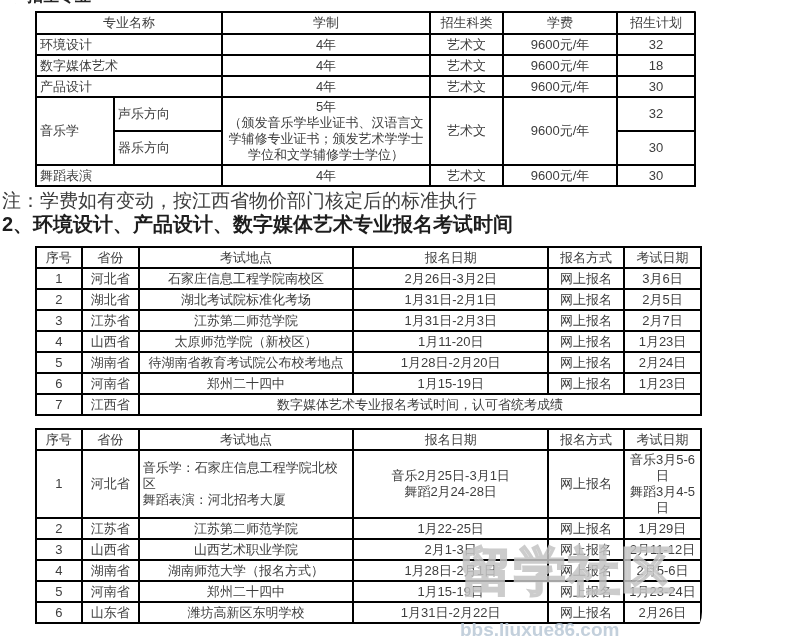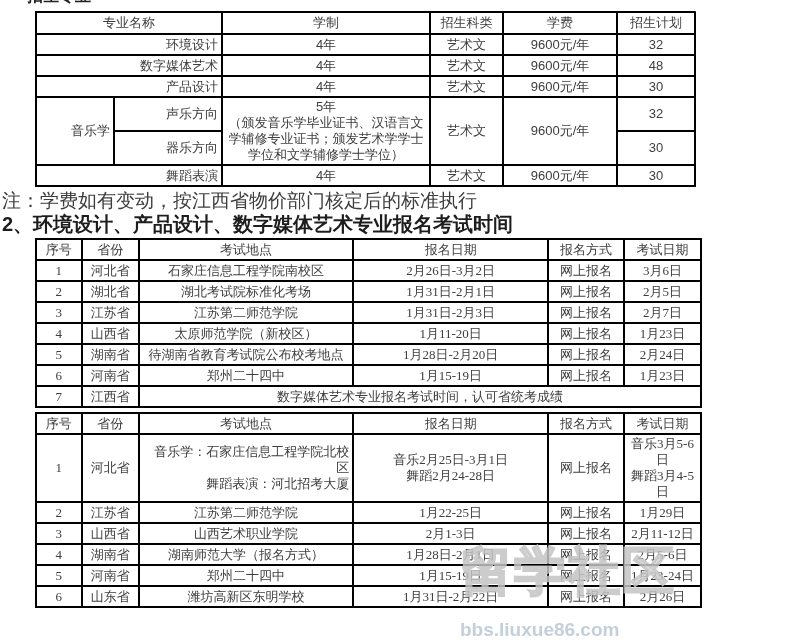--- a/index.html
+++ b/index.html
@@ -7,26 +7,26 @@
     position:relative;width:702px;height:642px;background:#ffffff;overflow:hidden;
     font-family:"Liberation Sans","DejaVu Sans",sans-serif;color:#3d3d3d;border-radius:30px;
   }
   
   .clipped{height:7px;overflow:hidden;margin-left:2px;}
   .clipped span{display:block;margin-top:-14px;font-size:16px;font-weight:bold;color:#222;white-space:nowrap;}
 
   table{border-collapse:collapse;table-layout:fixed;margin-left:35px;}
   td{border:2px solid #000;text-align:center;font-size:13px;line-height:16px;
      padding:1px 3px;overflow:hidden;color:#3d3d3d;vertical-align:middle;}
-  td.left{text-align:right;}
+  td.left{text-align:left;}
   .t1{margin-top:4px;}
   .t1 tr{height:21px;}
   .t1 tr.hd{height:22px;}
   .t1 tr.music{height:33px;}
-  .t2,.t3{margin-top:4px;font-family:Liberation Serif, serif;}
+  .t2,.t3{margin-top:12px;}
   .t2 tr,.t3 tr{height:21px;}
   .t3 tr.dbl{height:42px;}
 
   .note{margin:5px 0 2px 2px;font-size:19px;color:#3d3d3d;line-height:18px;}
   .sec{margin:4px 0 2px 2px;font-size:20px;font-weight:bold;color:#1d1d1d;line-height:20px;}
 
   .wm{position:absolute;right:2px;bottom:2px;width:240px;text-align:left;opacity:.85;}
   .wm .big{font-size:52px;line-height:56px;font-weight:bold;letter-spacing:2px;
            color:#f2f2f2;-webkit-text-stroke:2px #c4c4c4;white-space:nowrap;}
   .wm .url{font-size:19px;font-weight:bold;color:#b9c8d6;line-height:20px;margin-top:21px;}
@@ -62,21 +62,21 @@
       <td>4年</td>
       <td>艺术文</td>
       <td>9600元/年</td>
       <td>32</td>
     </tr>
     <tr>
       <td colspan="2" class="left">数字媒体艺术</td>
       <td>4年</td>
       <td>艺术文</td>
       <td>9600元/年</td>
-      <td>48</td>
+      <td>18</td>
     </tr>
     <tr>
       <td colspan="2" class="left">产品设计</td>
       <td>4年</td>
       <td>艺术文</td>
       <td>9600元/年</td>
       <td>30</td>
     </tr>
     <tr class="music">
       <td rowspan="2" class="left">音乐学</td>

